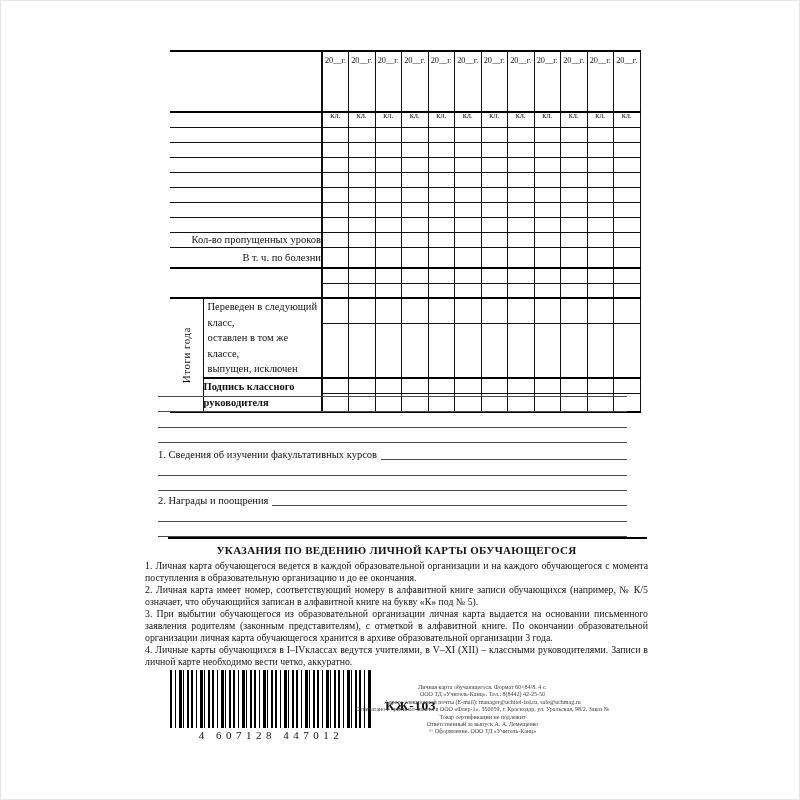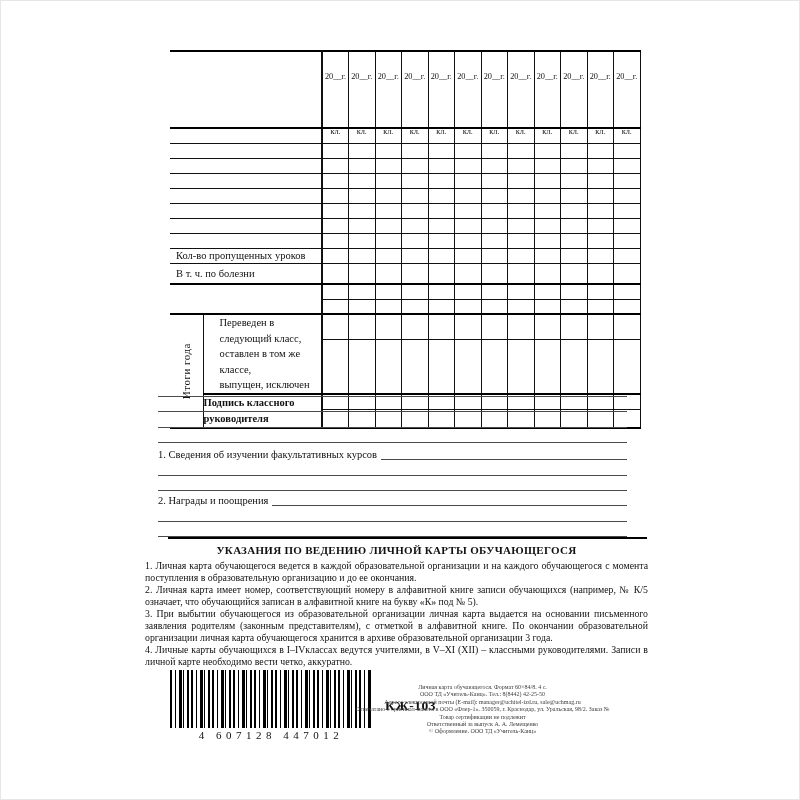--- a/index.html
+++ b/index.html
@@ -8,39 +8,39 @@
     font-family:"Liberation Serif","DejaVu Serif",serif;color:#111;
     box-shadow:inset 0 0 0 1px #e6e6e6;
   }
   
   .tbl-wrap{position:absolute;left:170px;top:50px;}
   table.grades{border-collapse:collapse;table-layout:fixed;width:470px;}
   td{padding:0;vertical-align:middle;}
   td.g{border:1.6px solid #101010;}
   td.gh{border:1.8px solid #101010;border-top:2.4px solid #000;border-bottom:2.2px solid #000;}
   td.lbl{border:none;border-top:1.6px solid #101010;border-bottom:1.6px solid #101010;
-         border-right:2px solid #101010;font-size:10.5px;padding-left:6px;}
+         border-right:2px solid #101010;font-size:10.5px;padding-left:6px;text-align:right;}
   td.lbl-h{border:none;border-top:2.4px solid #000;border-bottom:2.2px solid #000;border-right:2px solid #101010;}
   td.lbl-thickb{border-bottom:2.2px solid #000;}
   td.g-thickb{border-bottom:2.2px solid #000;}
   td.lbl-x{border:none;border-right:2px solid #101010;}
   td.g-thickt{border-top:2.2px solid #000;}
   td.g-thickb2{border-bottom:2.2px solid #000;}
   td.itogi{border:none;border-top:2.2px solid #000;border-bottom:2.5px solid #000;
            border-right:1.6px solid #101010;text-align:center;}
   .vtext{writing-mode:vertical-rl;transform:rotate(180deg);font-size:11px;margin:0 auto;letter-spacing:.5px;}
   td.promo{border:none;border-top:2.2px solid #000;border-bottom:2.2px solid #000;
            border-right:2px solid #101010;border-left:1.6px solid #101010;
-           font-size:10.5px;line-height:15.5px;padding-left:16px;font-family:Liberation Serif, serif;}
+           font-size:10.5px;line-height:15.5px;padding-left:4px;font-family:Liberation Serif, serif;}
   td.sign{border:none;border-top:2.2px solid #000;border-bottom:2.5px solid #000;
           border-right:2px solid #101010;border-left:1.6px solid #101010;
           font-size:10.5px;font-weight:bold;line-height:16px;}
   td.g-bot{border-bottom:2.5px solid #000;}
   .yc{display:flex;flex-direction:column;justify-content:space-between;align-items:center;
-      height:50px;padding:20px 0 5px;}
+      height:50px;padding:4px 0 5px;}
   .yc .yr{font-size:8.3px;white-space:nowrap;}
   .yc .cl{font-size:8.3px;margin-top:46px;}
   
   .lines{position:absolute;left:158px;top:381px;width:469px;}
   .wline{height:14.5px;border-bottom:1.2px solid #4a4a4a;}
   .secrow{display:flex;align-items:flex-end;font-size:10.5px;}
   .secrow .fill{flex:1;align-self:stretch;border-bottom:1.2px solid #4a4a4a;margin-left:4px;}
   .secrow.s1{height:17px;}
   .secrow.s2{height:15px;}
   

